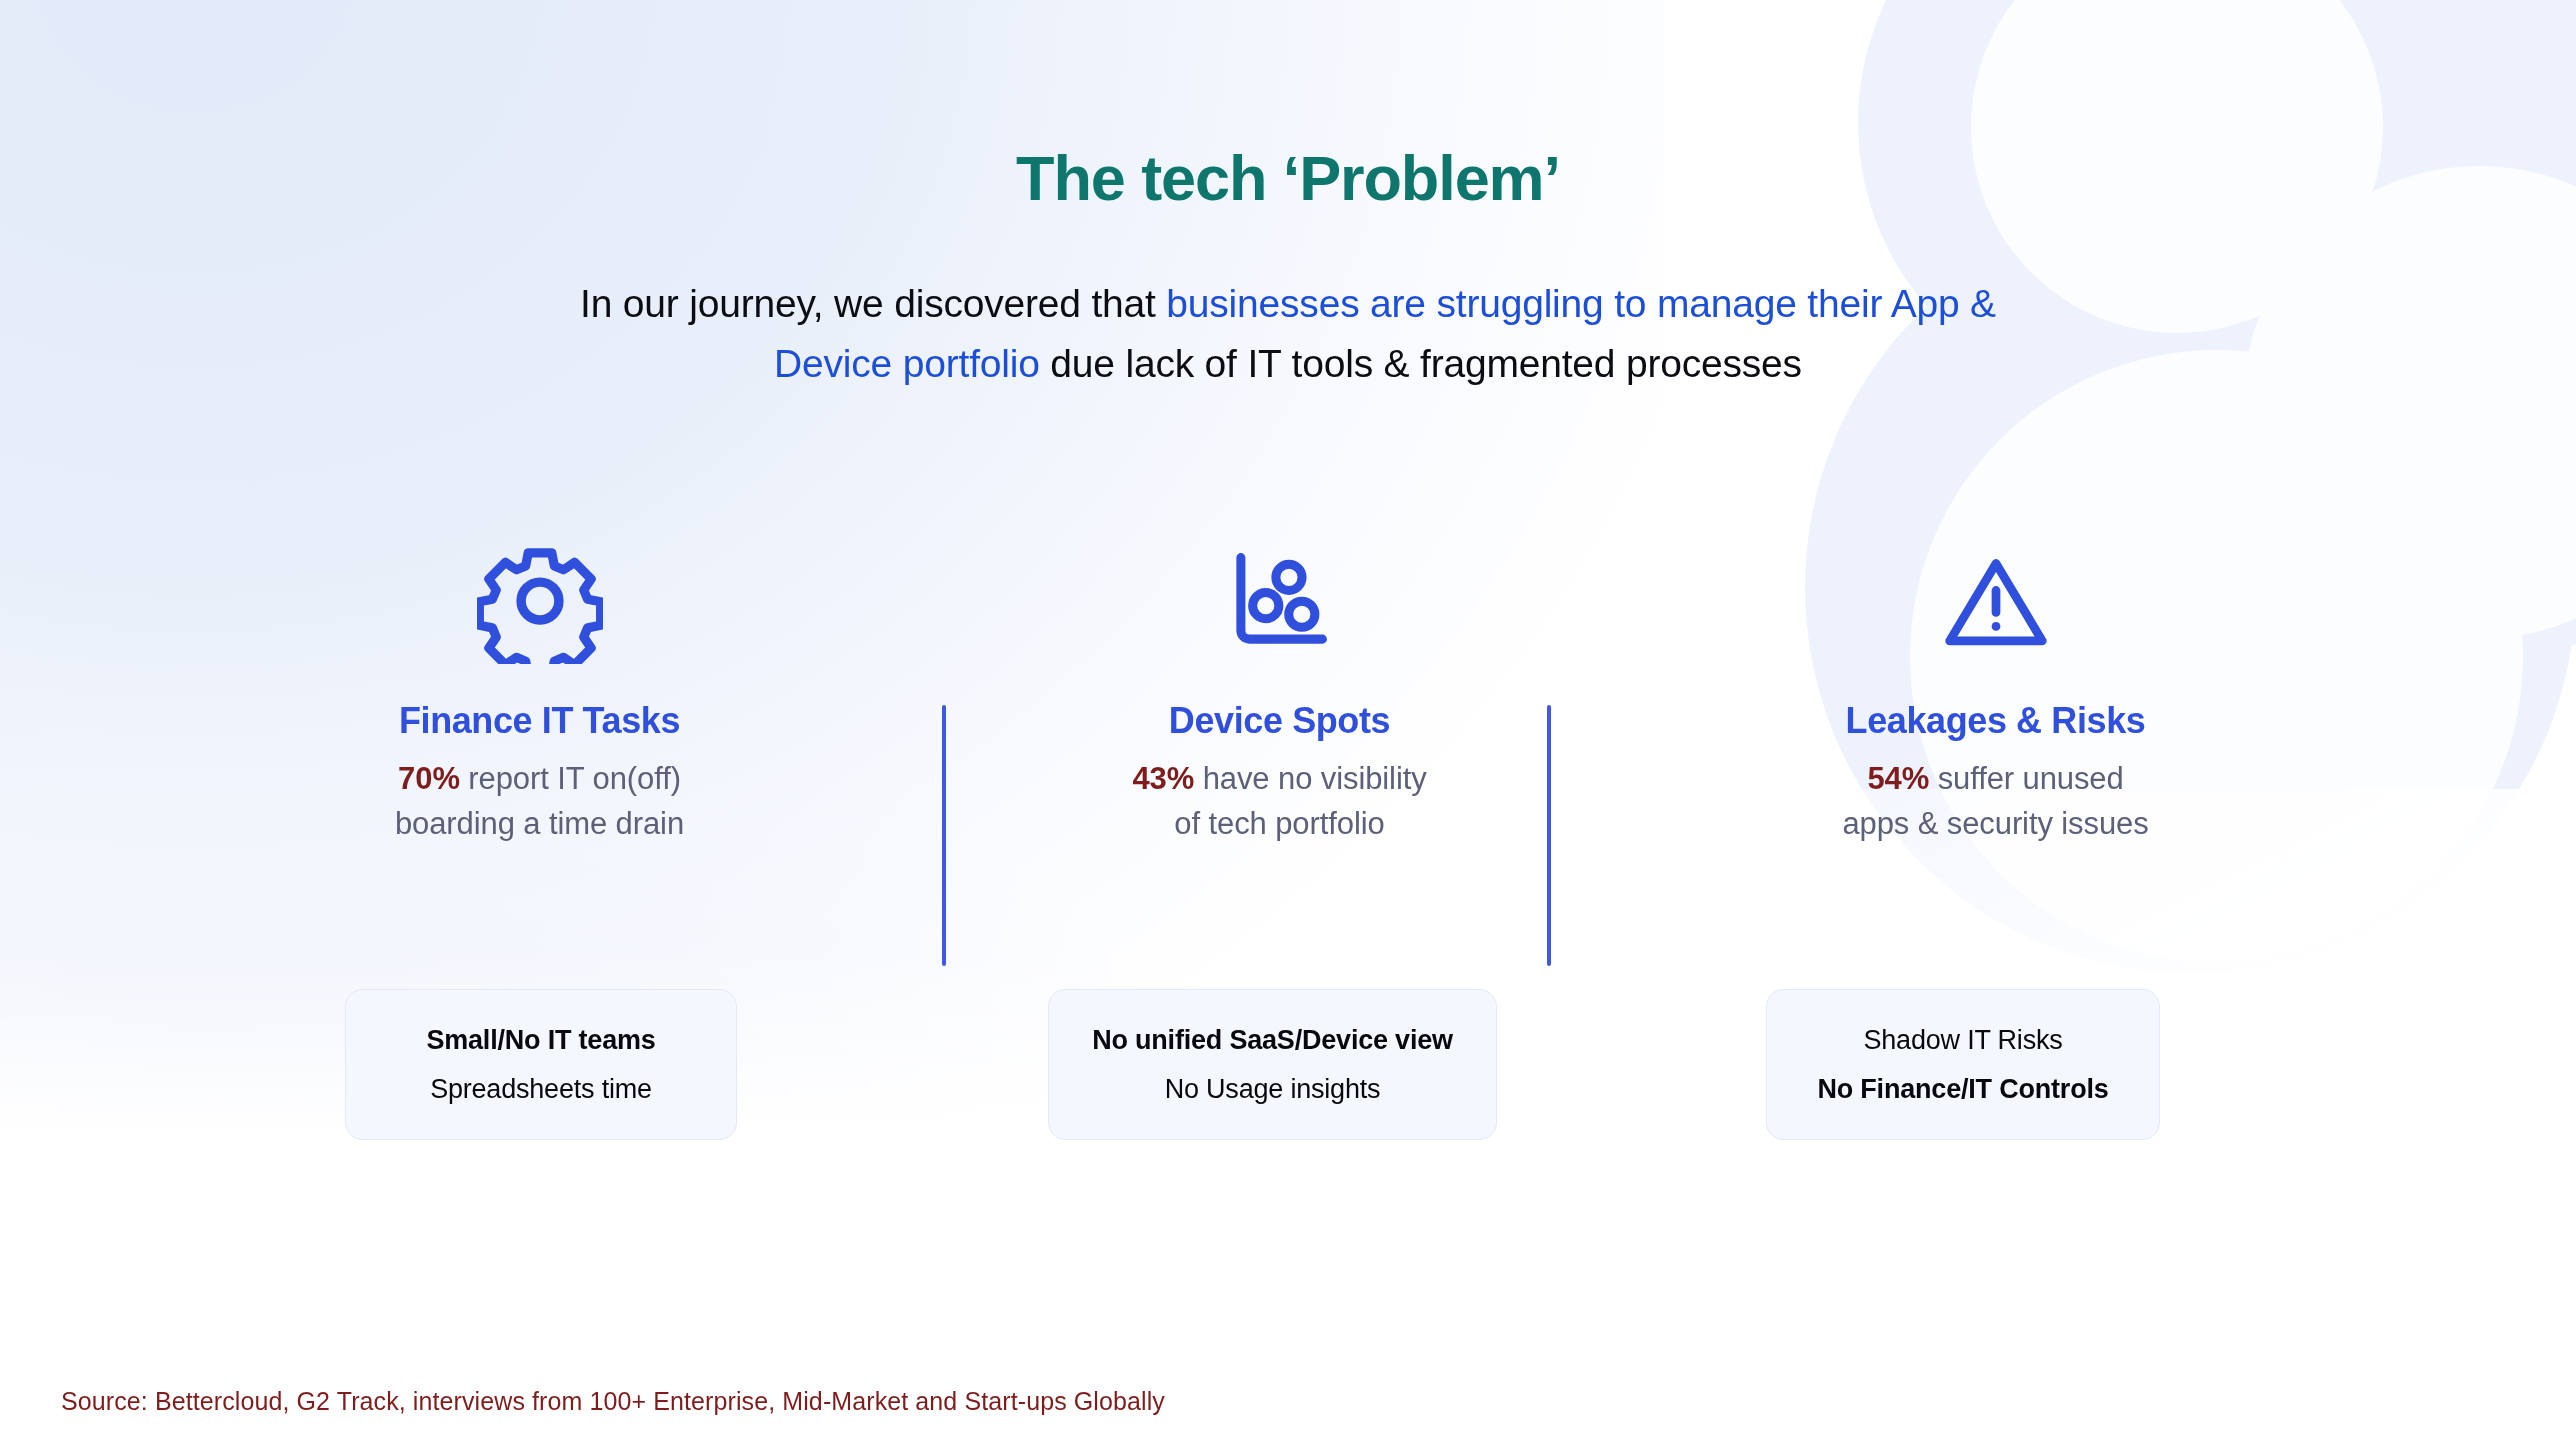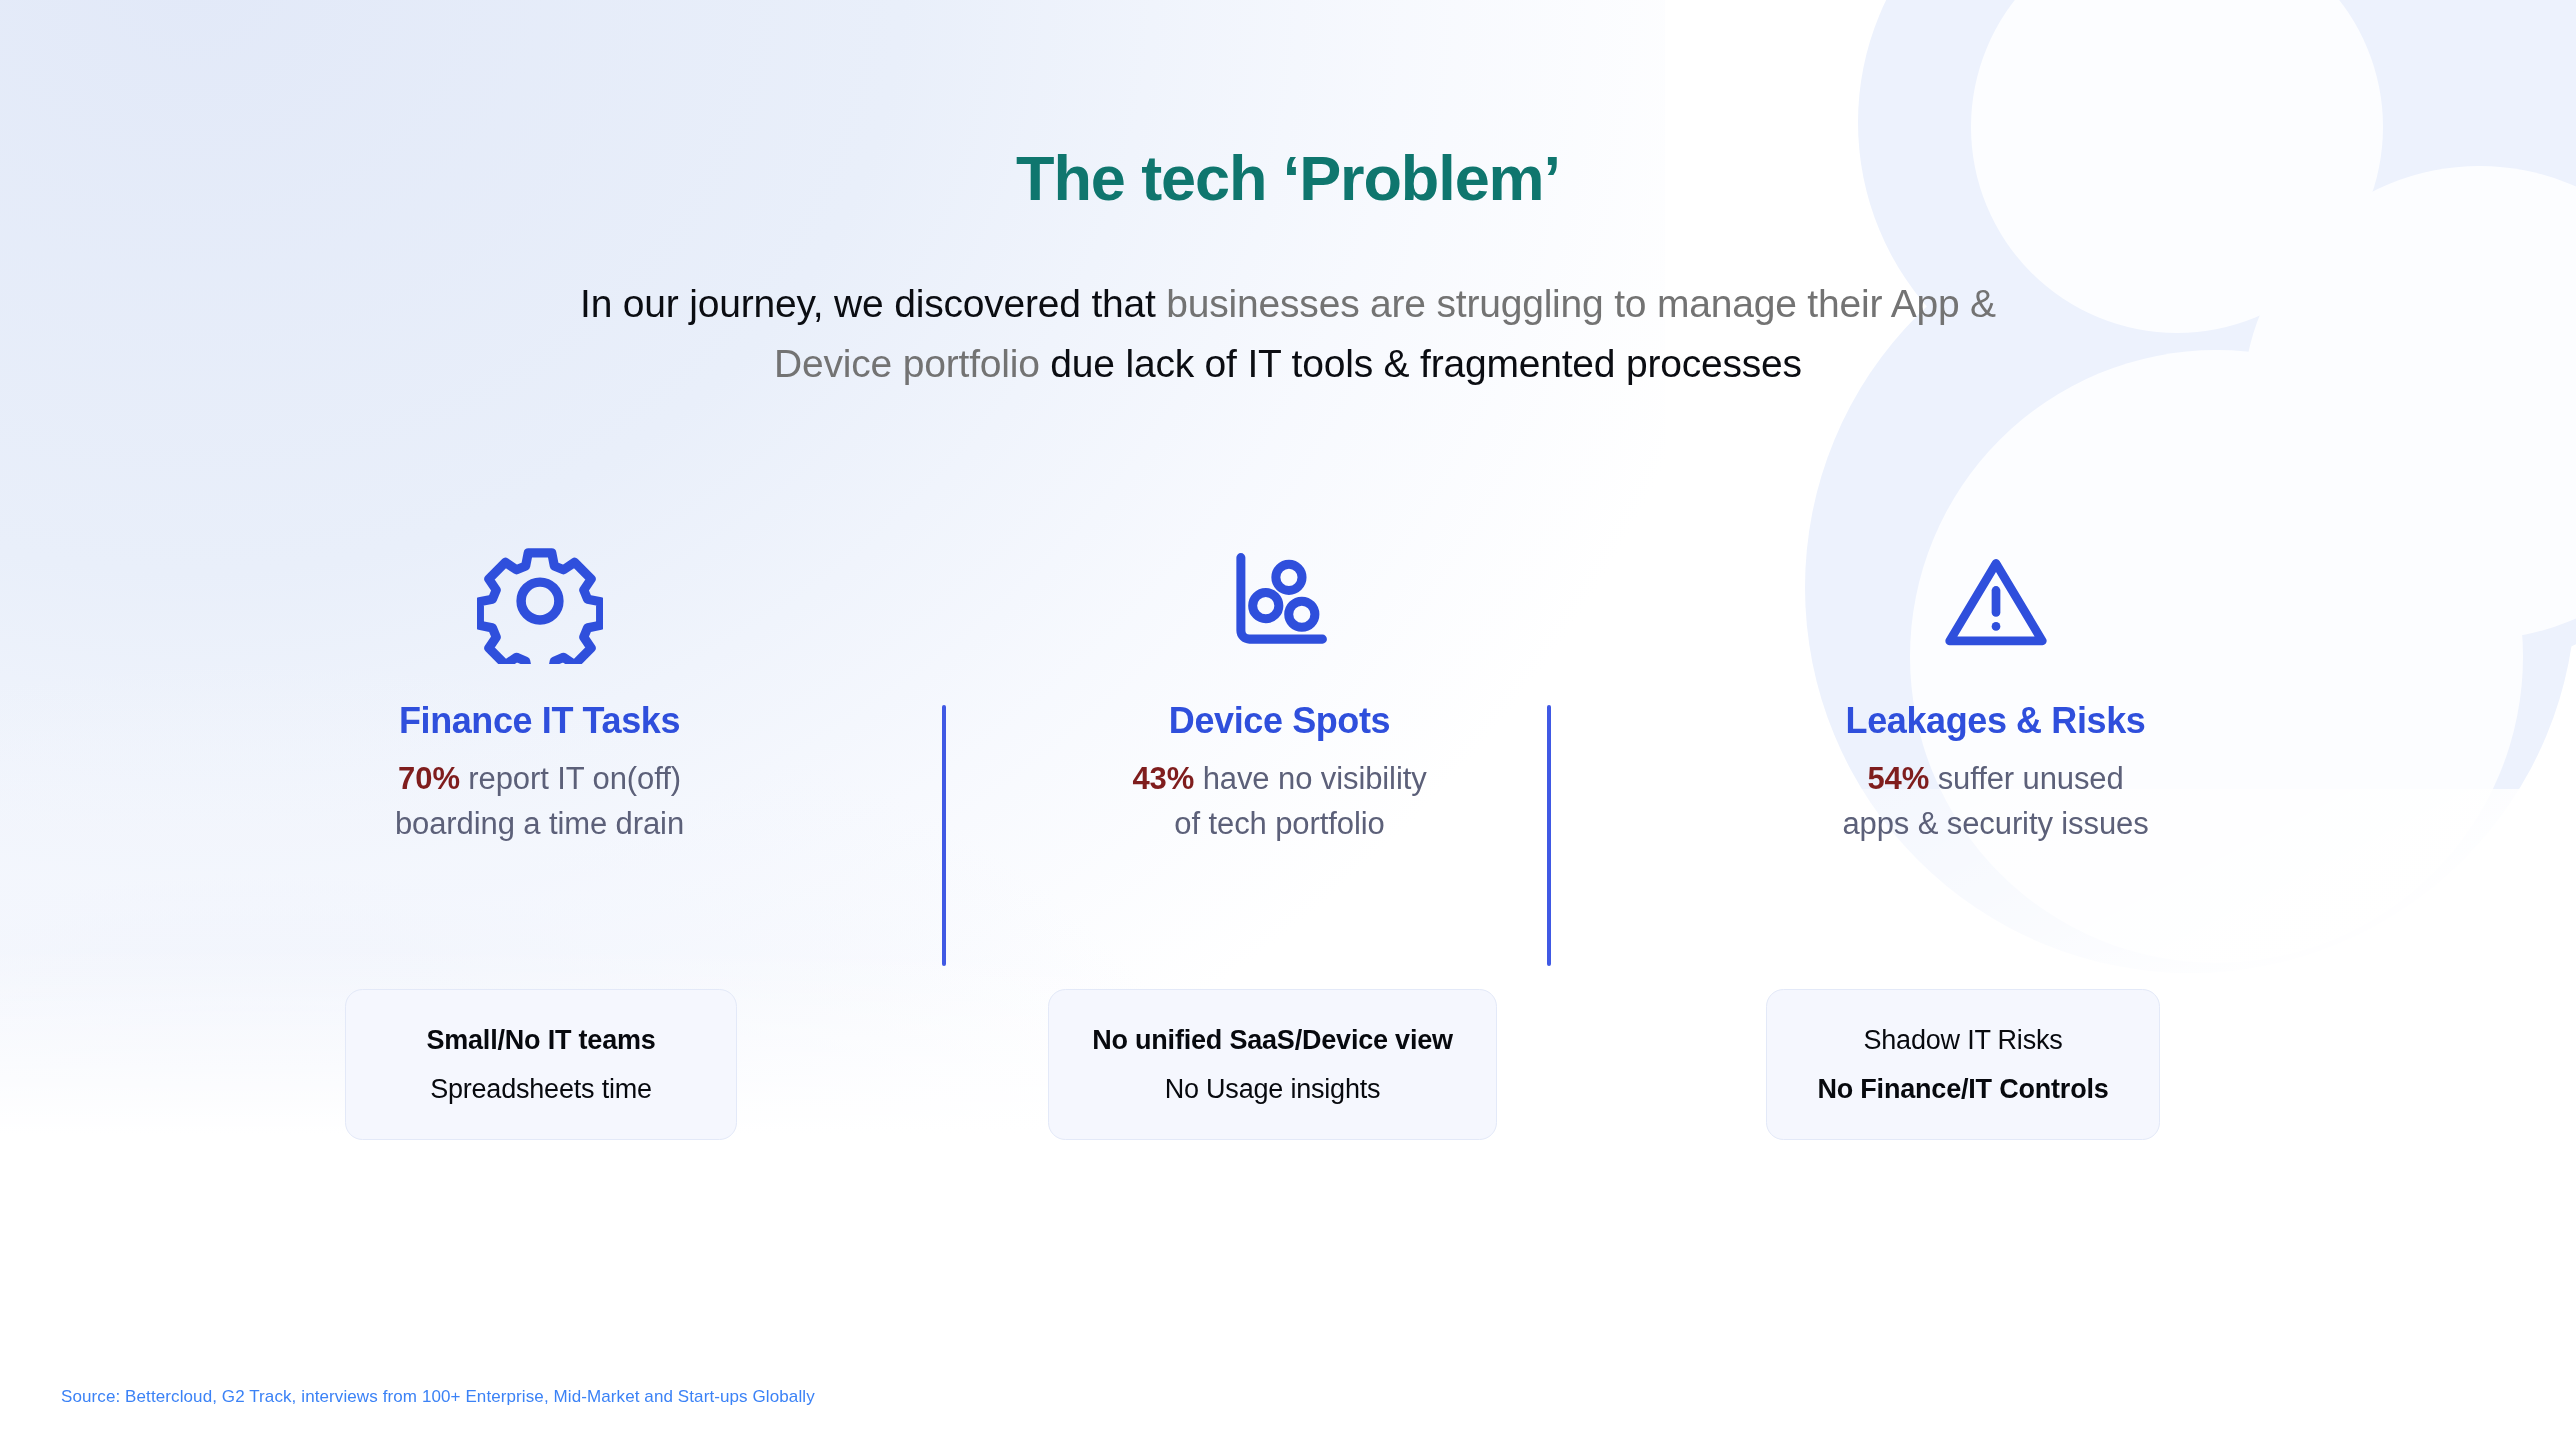--- a/index.html
+++ b/index.html
@@ -87,21 +87,21 @@
     left:50%;
     transform:translateX(-50%);
     top:274px;
     width:1437px;
     text-align:center;
     font-size:39px;
     line-height:1.54;
     color:#0B0D12;
     letter-spacing:-0.2px;
   }
-  #subtitle .hl { color:#737373; }
+  #subtitle .hl { color:#1d4ed8; }
 
   
   .col {
     position:absolute;
     top:526px;
     width:491px;
     text-align:center;
   }
   .col.c1 { left:294px; }
   .col.c2 { left:1034px; }
@@ -165,22 +165,22 @@
   .badge.b1 { left:345px;  width:203px; height:151px; }
   .badge.b2 { left:1048px; width:449px; height:151px; }
   .badge.b3 { left:1766px; width:394px; height:151px; }
   .badge.b1 { width:392px; }
 
   
   #source-note {
     position:absolute;
     left:61px;
     top:1387px;
-    font-size:17px;
-    color:#3b82f6;
+    font-size:25px;
+    color:#7f1d1d;
     letter-spacing:0.1px;
     white-space:nowrap;
   }
 </style>
 </head>
 <body>
 
 <div id="bg-layer">
   <div class="bg-tint-tl"></div>
   <div class="bg-tint-bl"></div>

